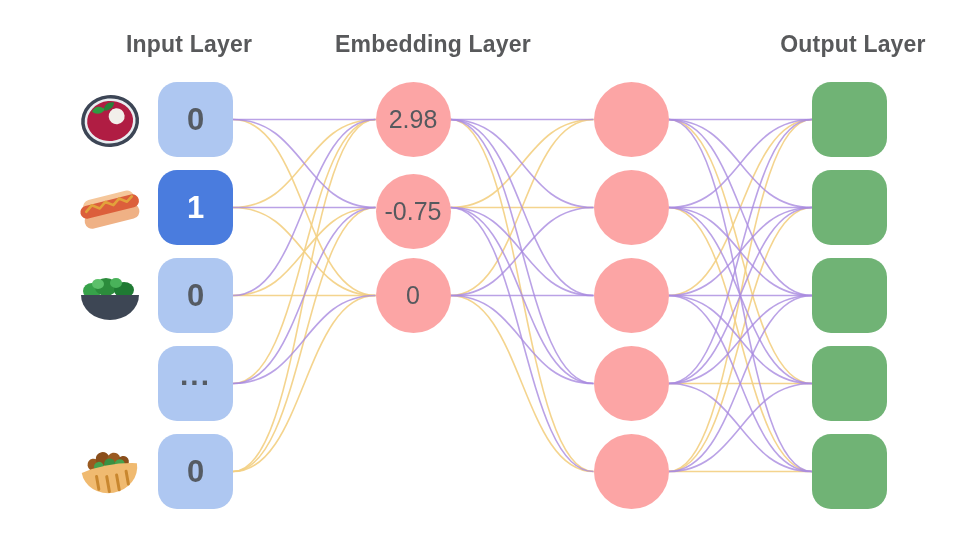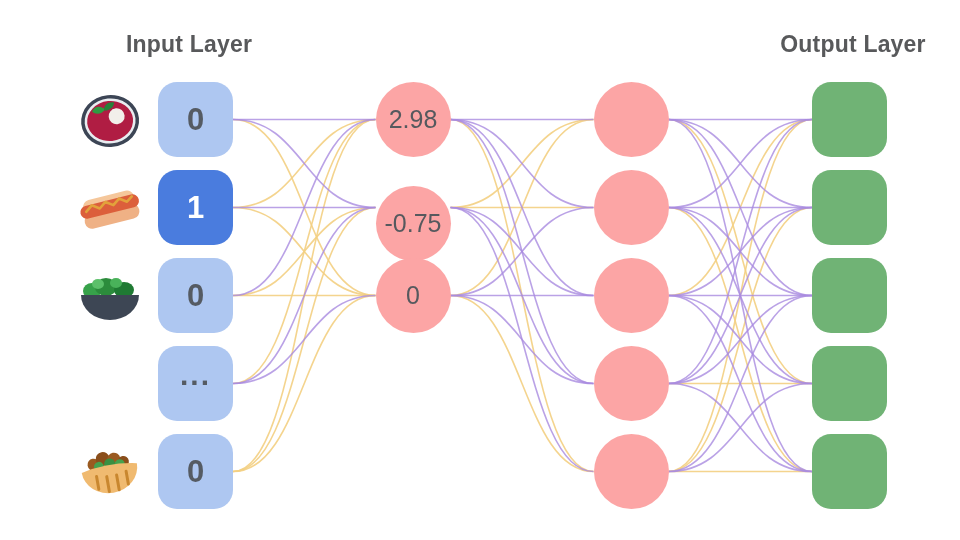--- a/index.html
+++ b/index.html
@@ -82,20 +82,21 @@
       <path d="M 668.5 295.5 C 740.25 295.5, 740.25 383.5, 812 383.5" fill="none" stroke="#A98BE0" stroke-width="1.6" stroke-opacity="0.8"></path>
       <path d="M 668.5 295.5 C 740.25 295.5, 740.25 471.5, 812 471.5" fill="none" stroke="#A98BE0" stroke-width="1.6" stroke-opacity="0.8"></path>
       <path d="M 668.5 383.5 C 740.25 383.5, 740.25 119.5, 812 119.5" fill="none" stroke="#A98BE0" stroke-width="1.6" stroke-opacity="0.8"></path>
       <path d="M 668.5 383.5 C 740.25 383.5, 740.25 207.5, 812 207.5" fill="none" stroke="#A98BE0" stroke-width="1.6" stroke-opacity="0.8"></path>
       <path d="M 668.5 383.5 C 740.25 383.5, 740.25 295.5, 812 295.5" fill="none" stroke="#A98BE0" stroke-width="1.6" stroke-opacity="0.8"></path>
       <path d="M 668.5 383.5 C 740.25 383.5, 740.25 471.5, 812 471.5" fill="none" stroke="#A98BE0" stroke-width="1.6" stroke-opacity="0.8"></path>
       <path d="M 668.5 471.5 C 740.25 471.5, 740.25 295.5, 812 295.5" fill="none" stroke="#A98BE0" stroke-width="1.6" stroke-opacity="0.8"></path>
       <path d="M 668.5 471.5 C 740.25 471.5, 740.25 383.5, 812 383.5" fill="none" stroke="#A98BE0" stroke-width="1.6" stroke-opacity="0.8"></path>
     </svg>
   <div class="title" id="t-input">Input Layer</div>
+  <div class="title" id="t-embed">Embedding Layer</div>
   <div class="title" id="t-output">Output Layer</div>
   <div id="nodes">
       <div class="emoji" style="left: 78px; top: 87.5px;">
         <svg viewBox="0 0 64 64">
     <g transform="rotate(-6 32 32)">
       <ellipse cx="32" cy="33" rx="29" ry="26" fill="#3C4555"></ellipse>
       <ellipse cx="32" cy="33" rx="25.5" ry="22.5" fill="#E9EDF1"></ellipse>
       <ellipse cx="32" cy="33" rx="23" ry="20" fill="#B01D43"></ellipse>
       <circle cx="39" cy="29" r="8" fill="#F2EFEA"></circle>
       <path d="M35 22 q7 -2 11 5 l-9 -1 z" fill="#F2EFEA"></path>
@@ -150,21 +151,21 @@
       <path d="M18 34 v13 M28 36 v15 M38 36 v15 M48 34 v13" stroke="#C9872F" stroke-width="3" stroke-linecap="round" fill="none"></path>
     </g>
         </svg>
       </div>
       <div class="node input-box" style="left: 158px; top: 434px;">
         <span>0</span>
       </div>
       <div class="node circle" style="left: 375.5px; top: 82px;">
         <span>2.98</span>
       </div>
-      <div class="node circle" style="left: 375.5px; top: 186px;">
+      <div class="node circle" style="left: 375.5px; top: 174px;">
         <span>-0.75</span>
       </div>
       <div class="node circle" style="left: 375.5px; top: 258px;">
         <span>0</span>
       </div>
       <div class="node circle" style="left: 593.5px; top: 82px;"></div>
       <div class="node circle" style="left: 593.5px; top: 170px;"></div>
       <div class="node circle" style="left: 593.5px; top: 258px;"></div>
       <div class="node circle" style="left: 593.5px; top: 346px;"></div>
       <div class="node circle" style="left: 593.5px; top: 434px;"></div>

